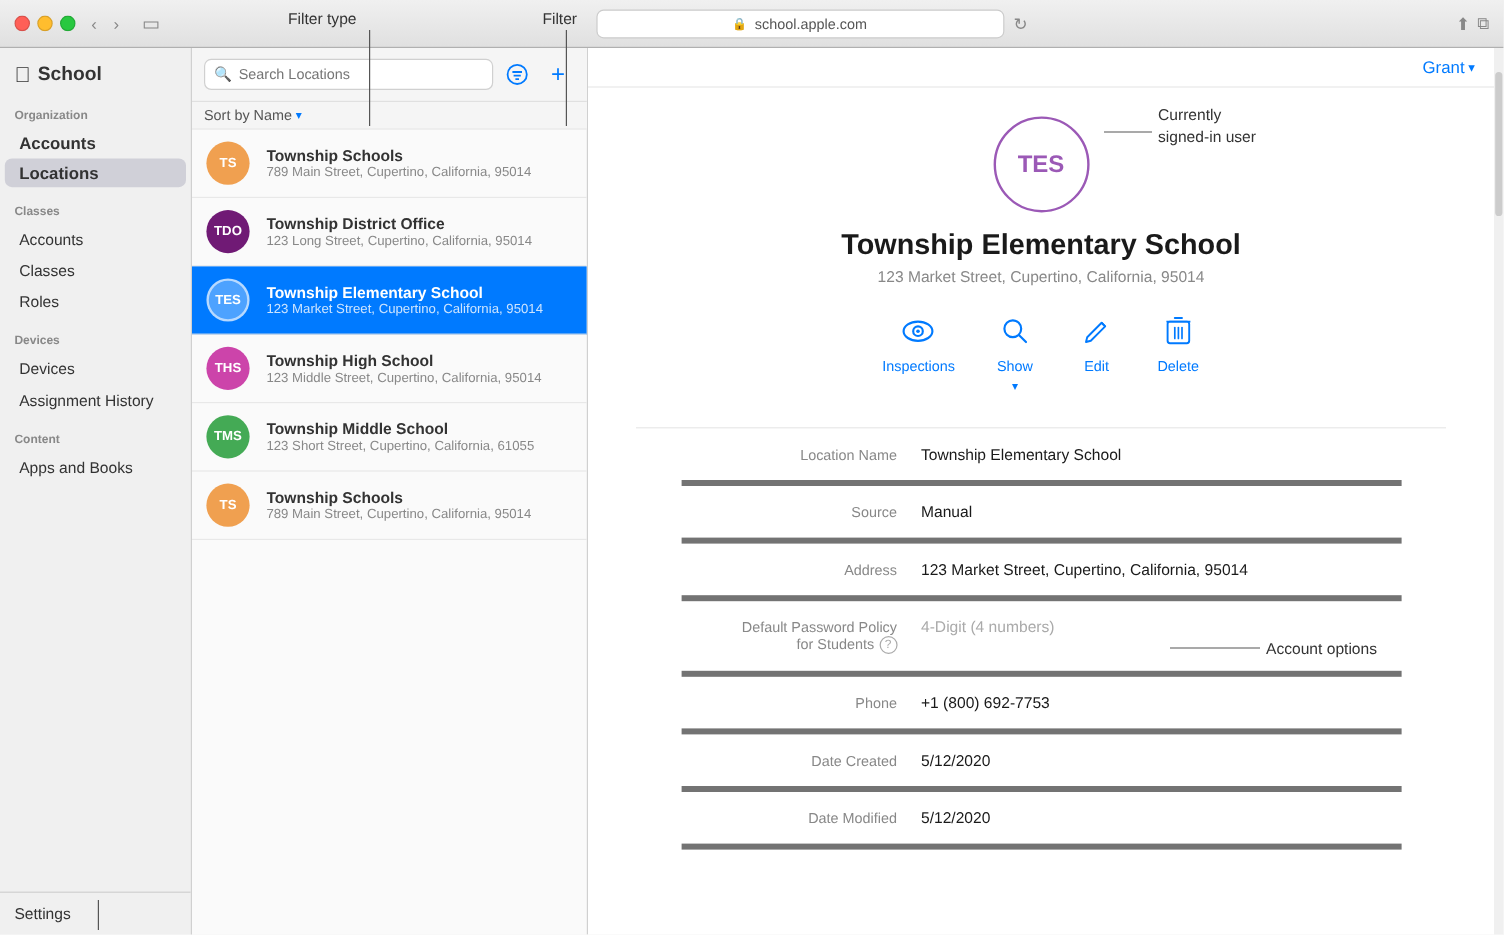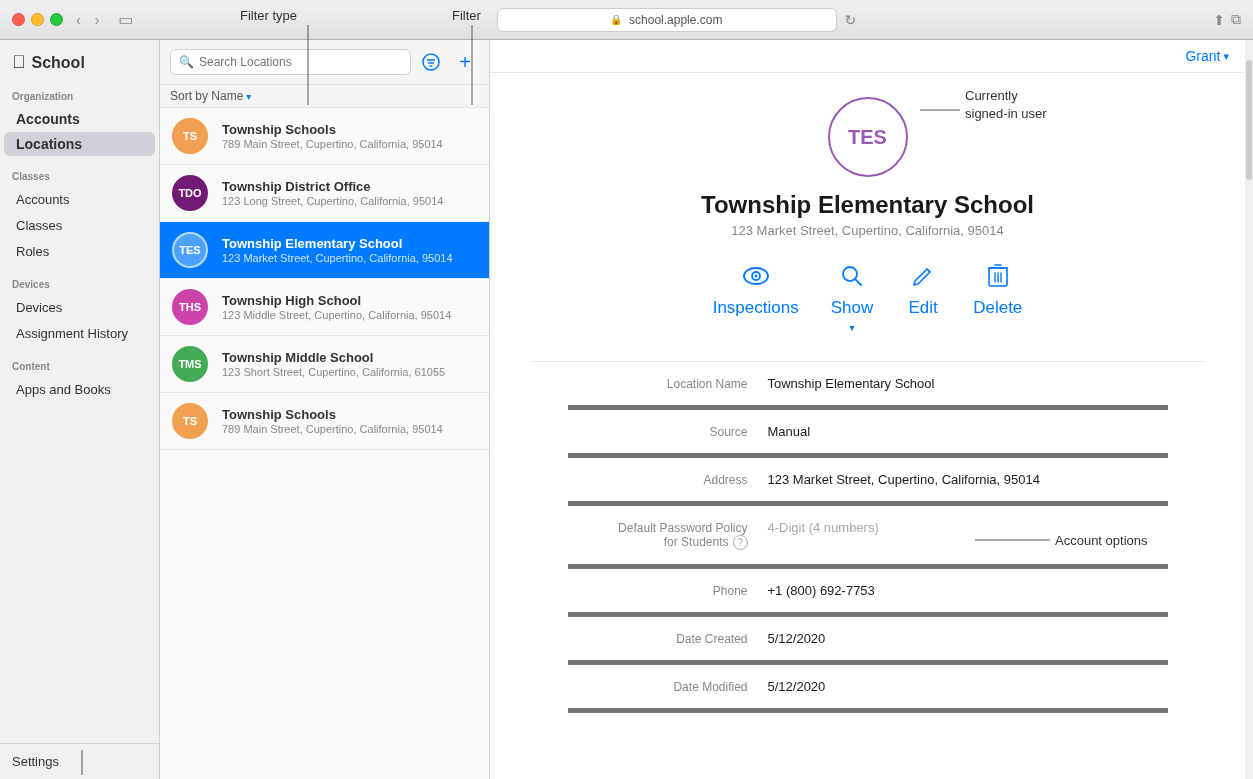--- a/index.html
+++ b/index.html
@@ -68,21 +68,21 @@
     .detail-header { display: flex; justify-content: flex-end; padding: 8px 16px; border-bottom: 1px solid #e8e8e8; align-items: center; }
     .user-btn { background: none; border: none; cursor: pointer; color: #007aff; font-size: 14px; display: flex; align-items: center; gap: 3px; }
     .user-chevron { font-size: 11px; }
     .detail-content { flex: 1; padding: 24px 40px; display: flex; flex-direction: column; align-items: center; }
     .detail-avatar { width: 80px; height: 80px; border-radius: 50%; border: 2px solid #9b59b6; display: flex; align-items: center; justify-content: center; font-size: 20px; font-weight: 600; color: #9b59b6; margin-bottom: 14px; }
     .detail-title { font-size: 24px; font-weight: 700; color: #1a1a1a; text-align: center; margin-bottom: 4px; }
     .detail-subtitle { font-size: 13px; color: #888; text-align: center; margin-bottom: 20px; }
     .detail-actions { display: flex; gap: 32px; margin-bottom: 28px; align-items: flex-start; }
     .detail-action { display: flex; flex-direction: column; align-items: center; gap: 4px; cursor: pointer; }
     .detail-action-icon { width: 36px; height: 36px; display: flex; align-items: center; justify-content: center; font-size: 20px; }
-    .detail-action-label { font-size: 17px; color: #007aff; }
+    .detail-action-label { font-size: 12px; color: #007aff; }
     .action-eye { color: #007aff; }
     .action-search { color: #007aff; }
     .action-edit { color: #007aff; }
     .action-trash { color: #007aff; }
     .show-chevron { font-size: 10px; color: #007aff; }
     .detail-divider { width: 100%; border: none; border-top: 1px solid #e8e8e8; margin: 0 0 0; }
     .detail-fields { width: 100%; max-width: 600px; }
     .field-row { display: flex; padding: 14px 0; border-bottom: 5px solid #737373; align-items: flex-start; }
     .field-label { width: 200px; text-align: right; font-size: 12px; color: #888; padding-right: 20px; padding-top: 1px; flex-shrink: 0; }
     .field-value { flex: 1; font-size: 13px; color: #1a1a1a; }

